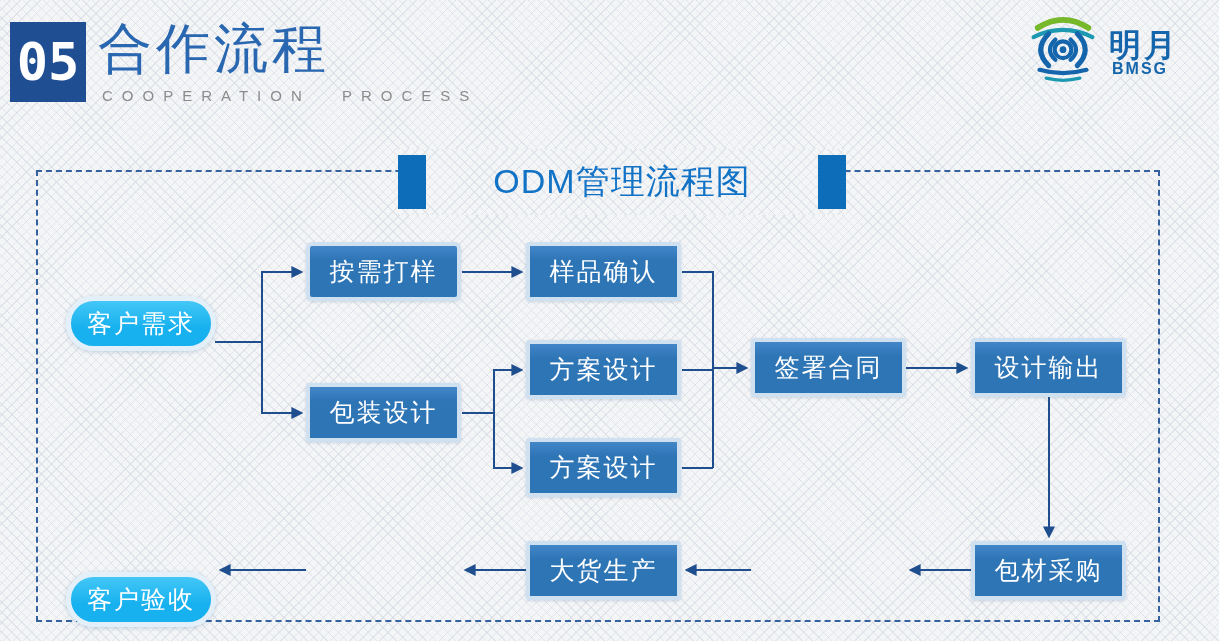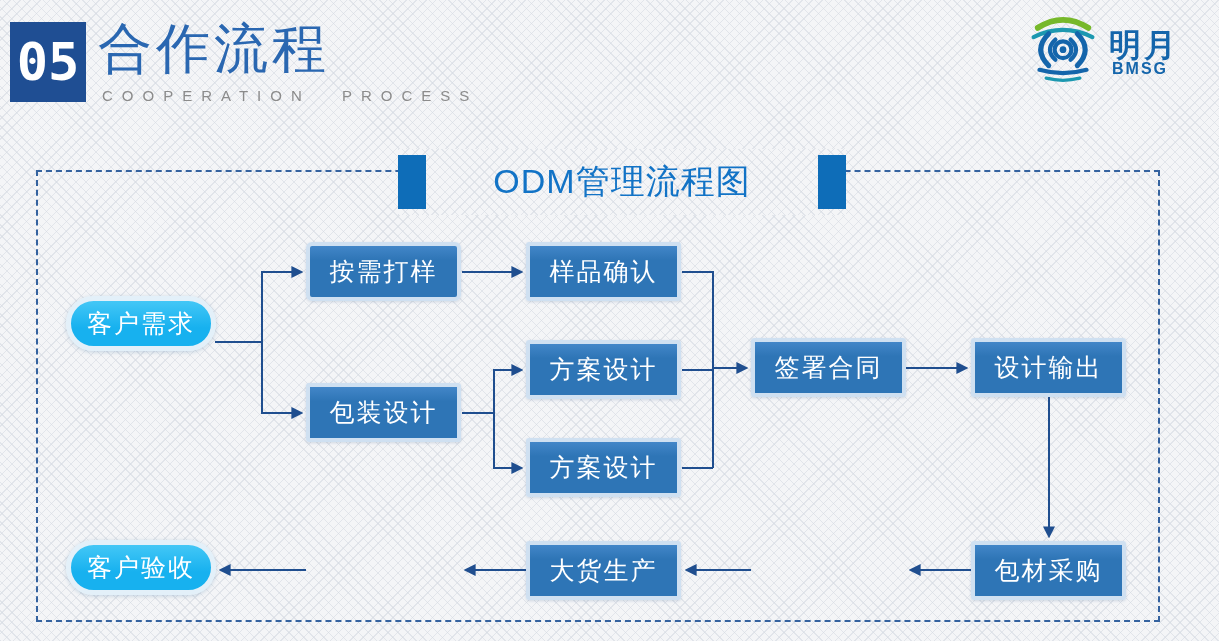--- a/index.html
+++ b/index.html
@@ -123,15 +123,15 @@
   <div class="node pill" style="left:66px;  top:296px;">客户需求</div>
   <div class="node rect" style="left:306px; top:242px;border-radius:6px;">按需打样</div>
   <div class="node rect" style="left:526px; top:242px;">样品确认</div>
   <div class="node rect" style="left:306px; top:383px;">包装设计</div>
   <div class="node rect" style="left:526px; top:340px;">方案设计</div>
   <div class="node rect" style="left:526px; top:438px;">方案设计</div>
   <div class="node rect" style="left:751px; top:338px;">签署合同</div>
   <div class="node rect" style="left:971px; top:338px;">设计输出</div>
   <div class="node rect" style="left:971px; top:541px;">包材采购</div>
   <div class="node rect" style="left:526px; top:541px;">大货生产</div>
-  <div class="node pill" style="left:66px;  top:540px;">客户验收</div>
+  <div class="node pill" style="left:66px;  top:572px;">客户验收</div>
 
 </div>
 
 </body></html>

